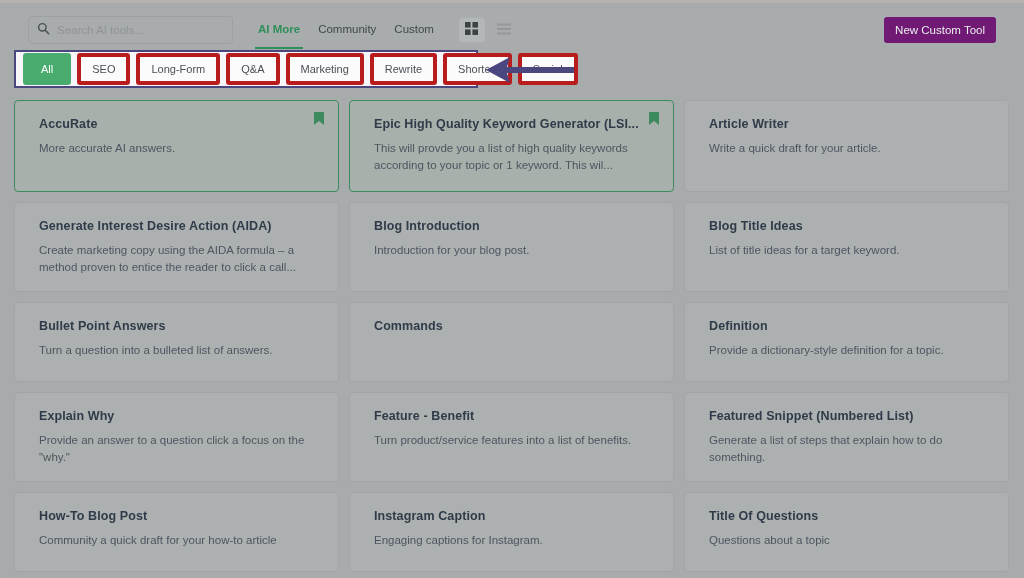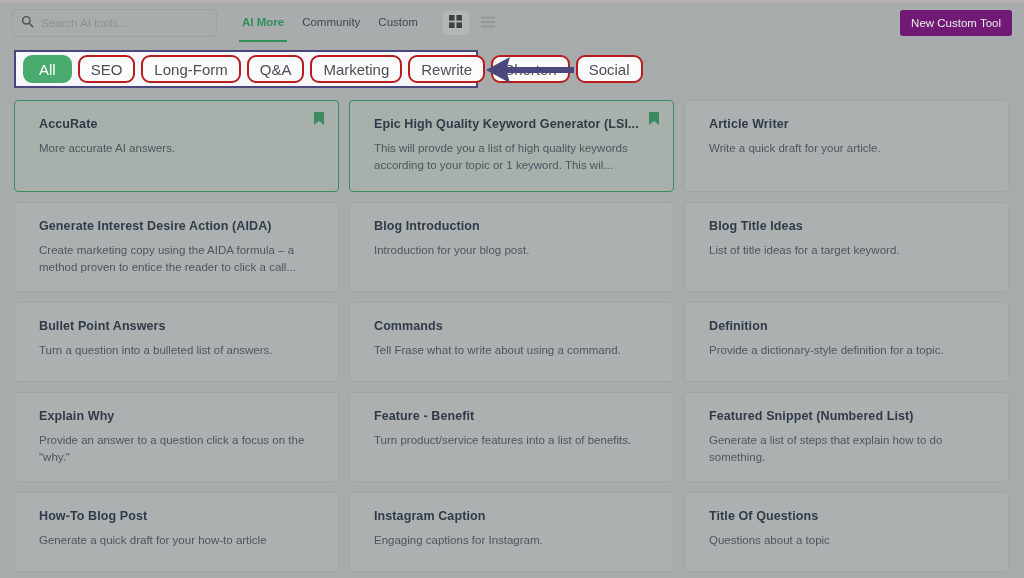--- a/index.html
+++ b/index.html
@@ -19,27 +19,27 @@
   #top-strip {
     position: absolute;
     left: 0; top: 0;
     width: 1024px; height: 3px;
     background: #b6b2b2;
   }
 
   
   #header {
     position: absolute;
-    left: 0; top: 3px;
+    left: 0; top: 10px;
     width: 1024px; height: 39px;
     background: #a9acac;
     display: flex;
     align-items: center;
     box-sizing: border-box;
-    padding: 0 12px;
+    padding: 0 28px;
   }
 
   #search-wrap {
     width: 205px;
     height: 28px;
     border: 1px solid #9ea1a1;
     border-radius: 4px;
     background: #a9acac;
     display: flex;
     align-items: center;
@@ -124,24 +124,24 @@
     width: 464px; height: 38px;
     border: 2px solid #4a477e;
     background: #f7f7fb;
     box-sizing: border-box;
     display: flex;
     align-items: center;
     padding-left: 7px;
     gap: 6px;
   }
   .pill {
-    font-size: 15px;
+    font-size: 11px;
     color: #4a5056;
-    border: 2px solid #b91c1c;
-    border-radius: 9px;
+    border: 4px solid #b91c1c;
+    border-radius: 3px;
     background: #fbfbfc;
     height: 24px;
     display: flex;
     align-items: center;
     padding: 0 11px;
     cursor: pointer;
     white-space: nowrap;
   }
   .pill.active {
     background: #49ab6d;
@@ -297,41 +297,40 @@
     <div class="card r2">
       <div class="card-title">Blog Title Ideas</div>
       <div class="card-desc">List of title ideas for a target keyword.</div>
     </div>
     <div class="card r3">
       <div class="card-title">Bullet Point Answers</div>
       <div class="card-desc">Turn a question into a bulleted list of answers.</div>
     </div>
     <div class="card r3">
       <div class="card-title">Commands</div>
-      <div class="card-desc">Tell Frase what to write about using a command.</div>
     </div>
     <div class="card r3">
       <div class="card-title">Definition</div>
       <div class="card-desc">Provide a dictionary-style definition for a topic.</div>
     </div>
     <div class="card r4">
       <div class="card-title">Explain Why</div>
       <div class="card-desc">Provide an answer to a question click a focus on the "why."</div>
     </div>
     <div class="card r4">
       <div class="card-title">Feature - Benefit</div>
       <div class="card-desc">Turn product/service features into a list of benefits.</div>
     </div>
     <div class="card r4">
       <div class="card-title">Featured Snippet (Numbered List)</div>
       <div class="card-desc">Generate a list of steps that explain how to do something.</div>
     </div>
     <div class="card r5">
       <div class="card-title">How-To Blog Post</div>
-      <div class="card-desc">Generate a quick draft for your how-to article</div>
+      <div class="card-desc">Community a quick draft for your how-to article</div>
     </div>
     <div class="card r5">
       <div class="card-title">Instagram Caption</div>
       <div class="card-desc">Engaging captions for Instagram.</div>
     </div>
     <div class="card r5">
       <div class="card-title">Title Of Questions</div>
       <div class="card-desc">Questions about a topic</div>
     </div>
   </div>

